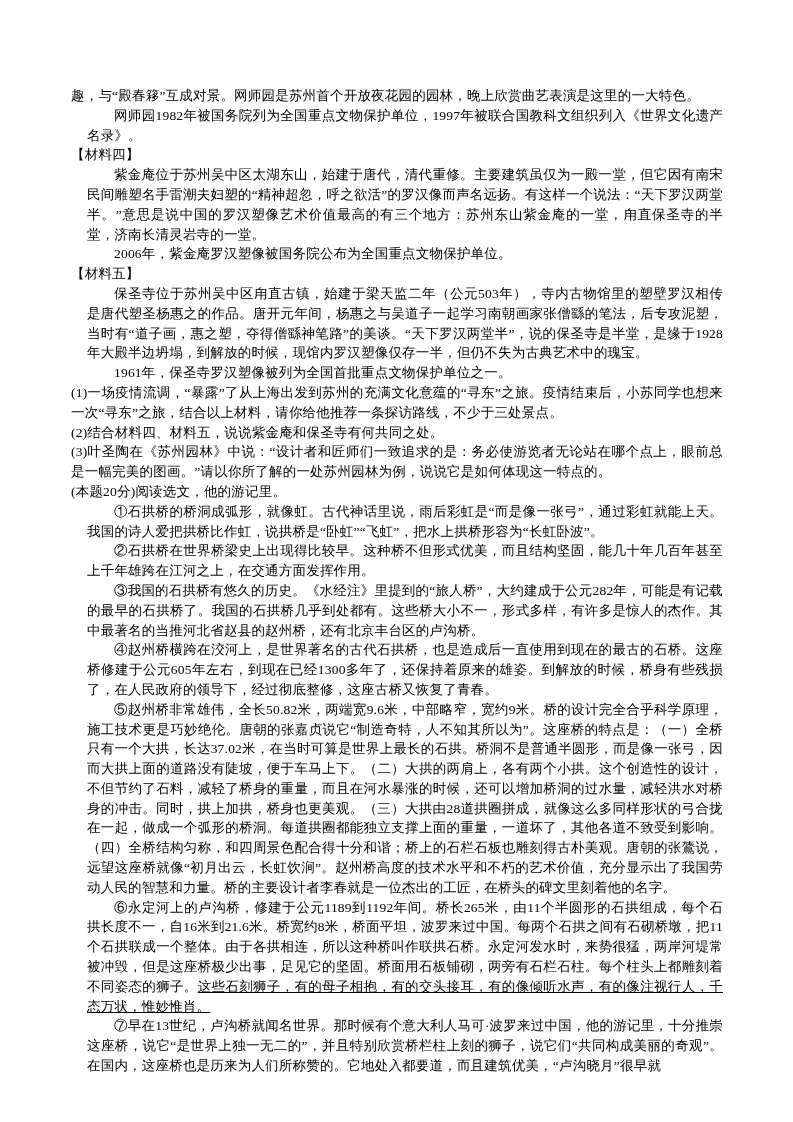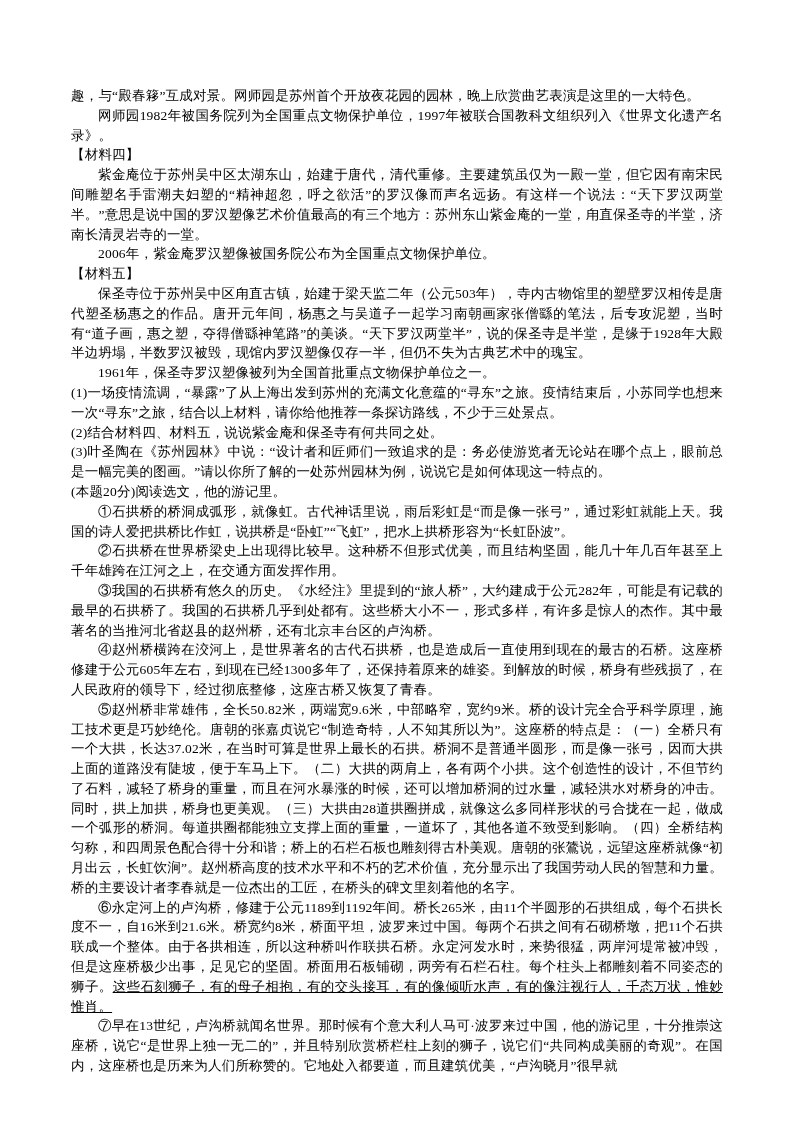--- a/index.html
+++ b/index.html
@@ -18,36 +18,36 @@
     top: 86px;
     width: 652px;
     color: #000000;
     font-family: "Liberation Serif", "DejaVu Serif", serif;
     font-size: 13.5px;
     line-height: 19.8px;
     text-align: justify;
     letter-spacing: 0.2px;
   }
   .content p { text-align: justify; }
-  p.indent { text-indent: 2em; }
+  p.indent { text-indent: 2em; margin-left: 16px; }
   .underline { text-decoration: underline; }
 </style>
 </head>
 <body>
 
 <div class="page">
   <div class="content">
 
     <p>趣，与“殿春簃”互成对景。网师园是苏州首个开放夜花园的园林，晚上欣赏曲艺表演是这里的一大特色。</p>
     <p class="indent">网师园1982年被国务院列为全国重点文物保护单位，1997年被联合国教科文组织列入《世界文化遗产名录》。</p>
     <p>【材料四】</p>
     <p class="indent">紫金庵位于苏州吴中区太湖东山，始建于唐代，清代重修。主要建筑虽仅为一殿一堂，但它因有南宋民间雕塑名手雷潮夫妇塑的“精神超忽，呼之欲活”的罗汉像而声名远扬。有这样一个说法：“天下罗汉两堂半。”意思是说中国的罗汉塑像艺术价值最高的有三个地方：苏州东山紫金庵的一堂，甪直保圣寺的半堂，济南长清灵岩寺的一堂。</p>
     <p class="indent">2006年，紫金庵罗汉塑像被国务院公布为全国重点文物保护单位。</p>
     <p>【材料五】</p>
-    <p class="indent">保圣寺位于苏州吴中区甪直古镇，始建于梁天监二年（公元503年），寺内古物馆里的塑壁罗汉相传是唐代塑圣杨惠之的作品。唐开元年间，杨惠之与吴道子一起学习南朝画家张僧繇的笔法，后专攻泥塑，当时有“道子画，惠之塑，夺得僧繇神笔路”的美谈。“天下罗汉两堂半”，说的保圣寺是半堂，是缘于1928年大殿半边坍塌，半数罗汉被毁，现馆内罗汉塑像仅存一半，但仍不失为古典艺术中的瑰宝。</p>
+    <p class="indent">保圣寺位于苏州吴中区甪直古镇，始建于梁天监二年（公元503年），寺内古物馆里的塑壁罗汉相传是唐代塑圣杨惠之的作品。唐开元年间，杨惠之与吴道子一起学习南朝画家张僧繇的笔法，后专攻泥塑，当时有“道子画，惠之塑，夺得僧繇神笔路”的美谈。“天下罗汉两堂半”，说的保圣寺是半堂，是缘于1928年大殿半边坍塌，到解放的时候，现馆内罗汉塑像仅存一半，但仍不失为古典艺术中的瑰宝。</p>
     <p class="indent">1961年，保圣寺罗汉塑像被列为全国首批重点文物保护单位之一。</p>
     <p>(1)一场疫情流调，“暴露”了从上海出发到苏州的充满文化意蕴的“寻东”之旅。疫情结束后，小苏同学也想来一次“寻东”之旅，结合以上材料，请你给他推荐一条探访路线，不少于三处景点。</p>
     <p>(2)结合材料四、材料五，说说紫金庵和保圣寺有何共同之处。</p>
     <p>(3)叶圣陶在《苏州园林》中说：“设计者和匠师们一致追求的是：务必使游览者无论站在哪个点上，眼前总是一幅完美的图画。”请以你所了解的一处苏州园林为例，说说它是如何体现这一特点的。</p>
     <p>(本题20分)阅读选文，他的游记里。</p>
     <p class="indent">①石拱桥的桥洞成弧形，就像虹。古代神话里说，雨后彩虹是“而是像一张弓”，通过彩虹就能上天。我国的诗人爱把拱桥比作虹，说拱桥是“卧虹”“飞虹”，把水上拱桥形容为“长虹卧波”。</p>
     <p class="indent">②石拱桥在世界桥梁史上出现得比较早。这种桥不但形式优美，而且结构坚固，能几十年几百年甚至上千年雄跨在江河之上，在交通方面发挥作用。</p>
     <p class="indent">③我国的石拱桥有悠久的历史。《水经注》里提到的“旅人桥”，大约建成于公元282年，可能是有记载的最早的石拱桥了。我国的石拱桥几乎到处都有。这些桥大小不一，形式多样，有许多是惊人的杰作。其中最著名的当推河北省赵县的赵州桥，还有北京丰台区的卢沟桥。</p>
     <p class="indent">④赵州桥横跨在洨河上，是世界著名的古代石拱桥，也是造成后一直使用到现在的最古的石桥。这座桥修建于公元605年左右，到现在已经1300多年了，还保持着原来的雄姿。到解放的时候，桥身有些残损了，在人民政府的领导下，经过彻底整修，这座古桥又恢复了青春。</p>
     <p class="indent">⑤赵州桥非常雄伟，全长50.82米，两端宽9.6米，中部略窄，宽约9米。桥的设计完全合乎科学原理，施工技术更是巧妙绝伦。唐朝的张嘉贞说它“制造奇特，人不知其所以为”。这座桥的特点是：（一）全桥只有一个大拱，长达37.02米，在当时可算是世界上最长的石拱。桥洞不是普通半圆形，而是像一张弓，因而大拱上面的道路没有陡坡，便于车马上下。（二）大拱的两肩上，各有两个小拱。这个创造性的设计，不但节约了石料，减轻了桥身的重量，而且在河水暴涨的时候，还可以增加桥洞的过水量，减轻洪水对桥身的冲击。同时，拱上加拱，桥身也更美观。（三）大拱由28道拱圈拼成，就像这么多同样形状的弓合拢在一起，做成一个弧形的桥洞。每道拱圈都能独立支撑上面的重量，一道坏了，其他各道不致受到影响。（四）全桥结构匀称，和四周景色配合得十分和谐；桥上的石栏石板也雕刻得古朴美观。唐朝的张鷟说，远望这座桥就像“初月出云，长虹饮涧”。赵州桥高度的技术水平和不朽的艺术价值，充分显示出了我国劳动人民的智慧和力量。桥的主要设计者李春就是一位杰出的工匠，在桥头的碑文里刻着他的名字。</p>

